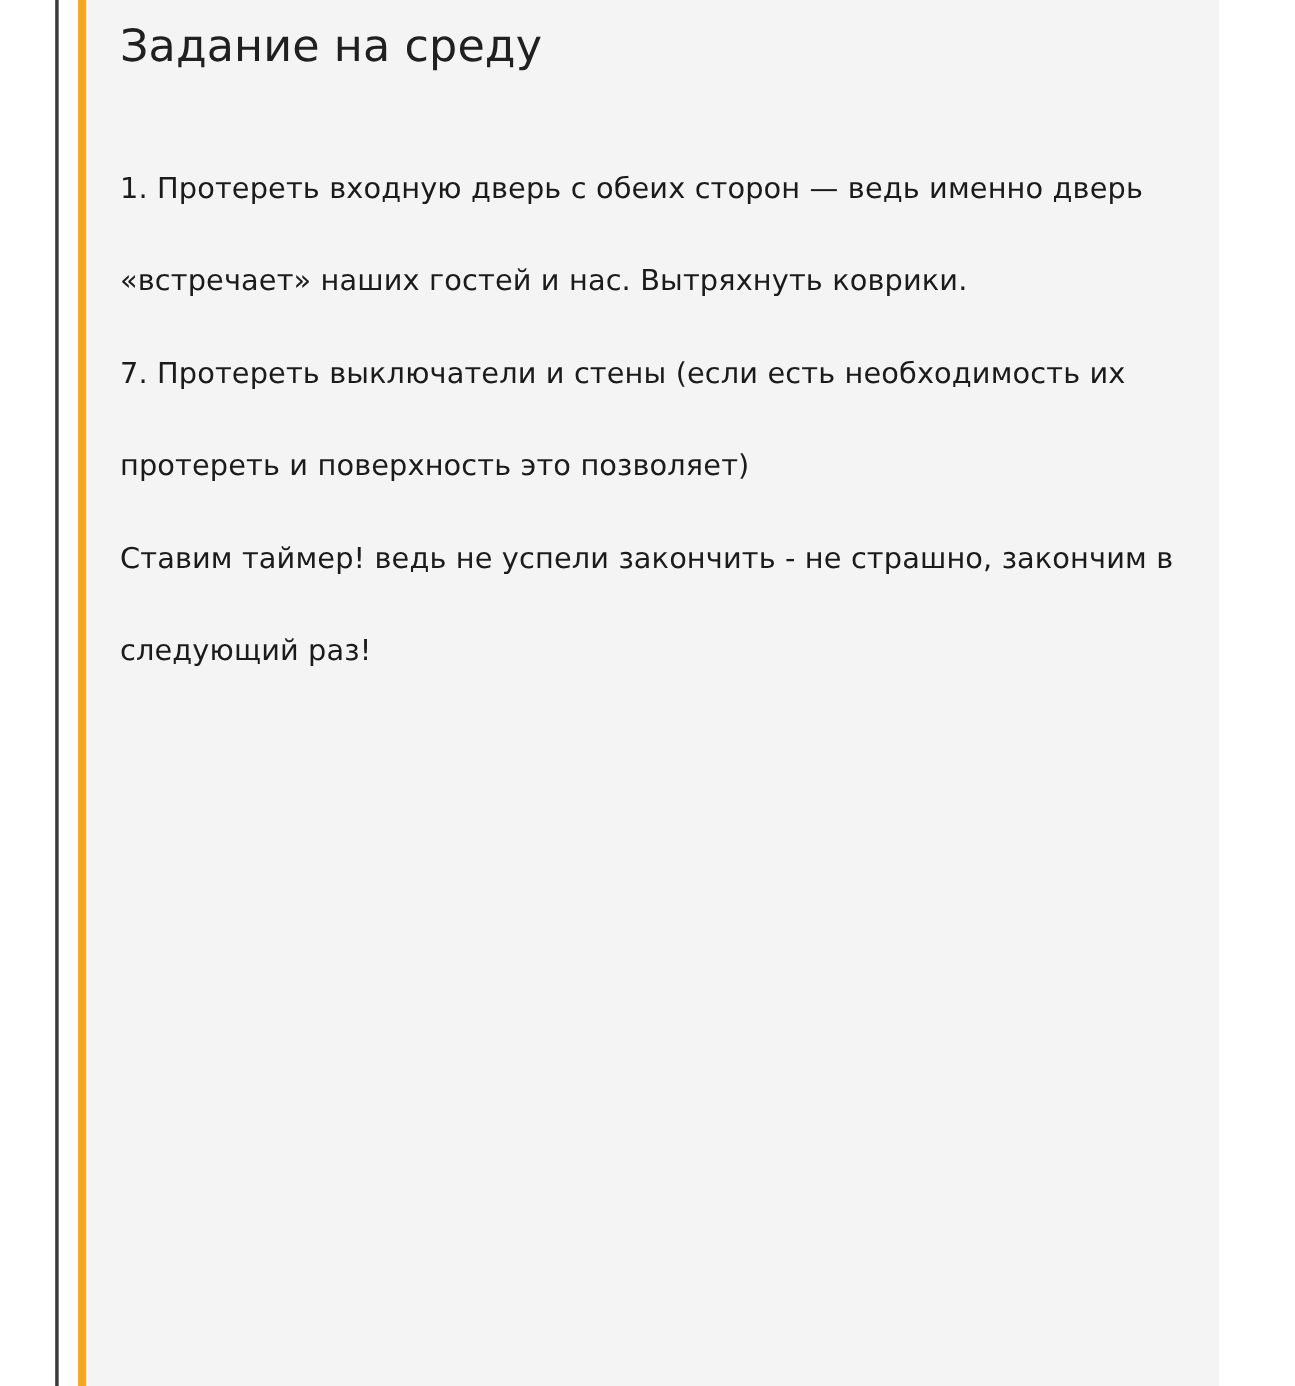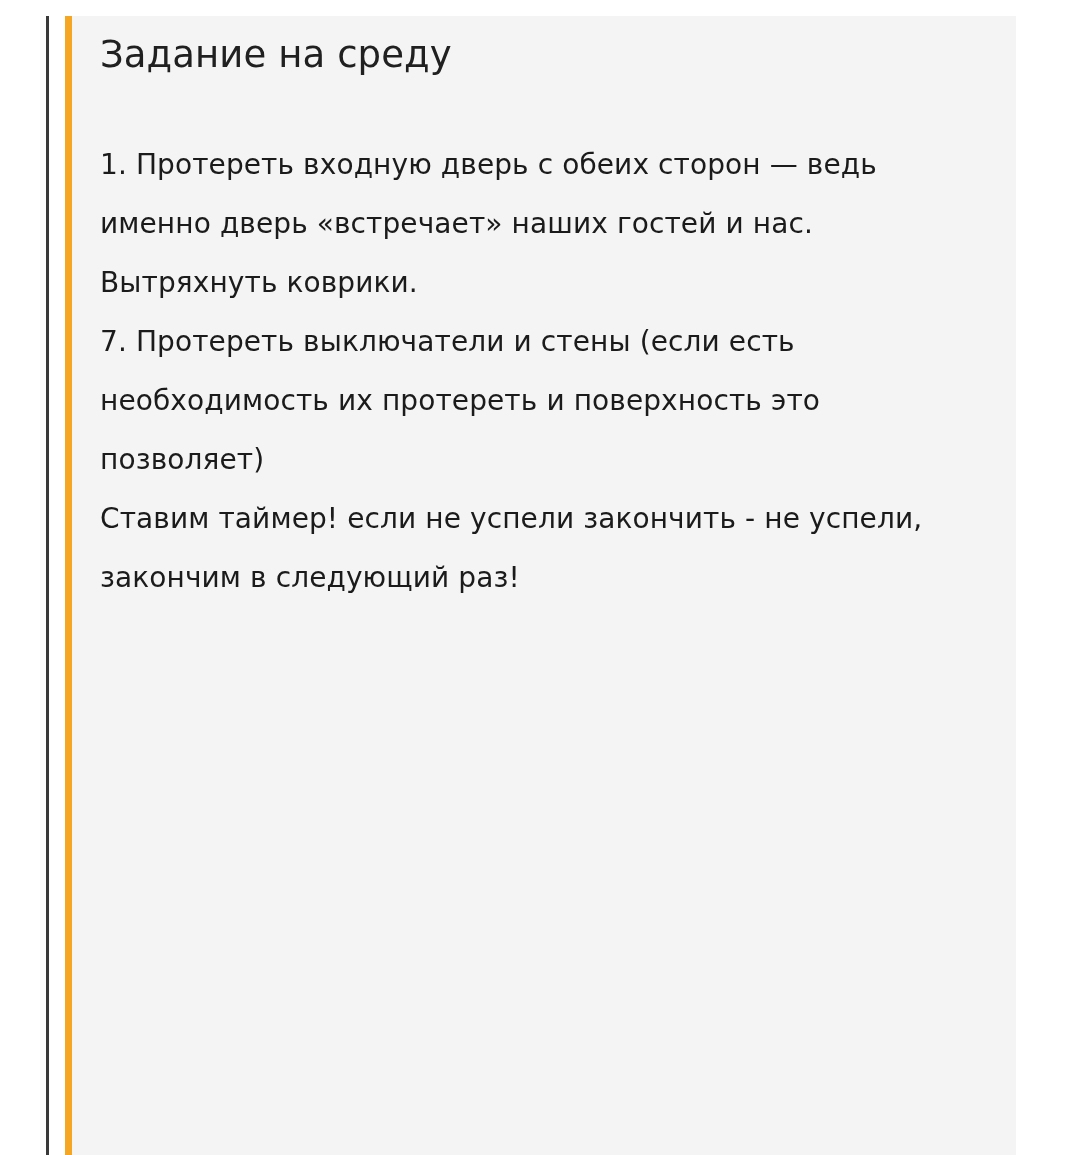--- a/index.html
+++ b/index.html
@@ -14,21 +14,20 @@
     font-family: "DejaVu Sans", sans-serif;
     overflow: hidden;
   }
 
   .screen {
     position: relative;
     width: 1079px;
     height: 967px;
     background: #ffffff;
     box-sizing: border-box;
-    margin-top: 16px;
   }
 
   
   .left-gutter {
     position: absolute;
     left: 0;
     top: 0;
     width: 46px;
     height: 1155px;
     background: #ffffff;
@@ -93,22 +92,22 @@
     padding-top: 20px;
     letter-spacing: 0.1px;
     white-space: nowrap;
   }
 
   .spacer {
     height: 62px;
   }
 
   .body-text {
-    font-size: 28px;
-    line-height: 59px;
+    font-size: 24px;
+    line-height: 77px;
     color: #1b1b1b;
     letter-spacing: 0.1px;
   }
 
   .para {
     margin: 0;
     padding: 0;
   }
 
   .para + .para {
@@ -127,20 +126,20 @@
 
   <div class="card">
 
     <div class="doc-title">Задание на среду</div>
 
     <div class="spacer"></div>
 
     <div class="body-text">
       <p class="para">1. Протереть входную дверь с обеих сторон — ведь именно дверь «встречает» наших гостей и нас. Вытряхнуть коврики.</p>
       <p class="para">7. Протереть выключатели и стены (если есть необходимость их протереть и поверхность это позволяет)</p>
-      <p class="para">Ставим таймер! если не успели закончить - не успели, закончим в следующий раз!</p>
+      <p class="para">Ставим таймер! ведь не успели закончить - не страшно, закончим в следующий раз!</p>
     </div>
 
   </div>
 
   <div class="right-gutter"></div>
 
 </div>
 
 </body></html>

